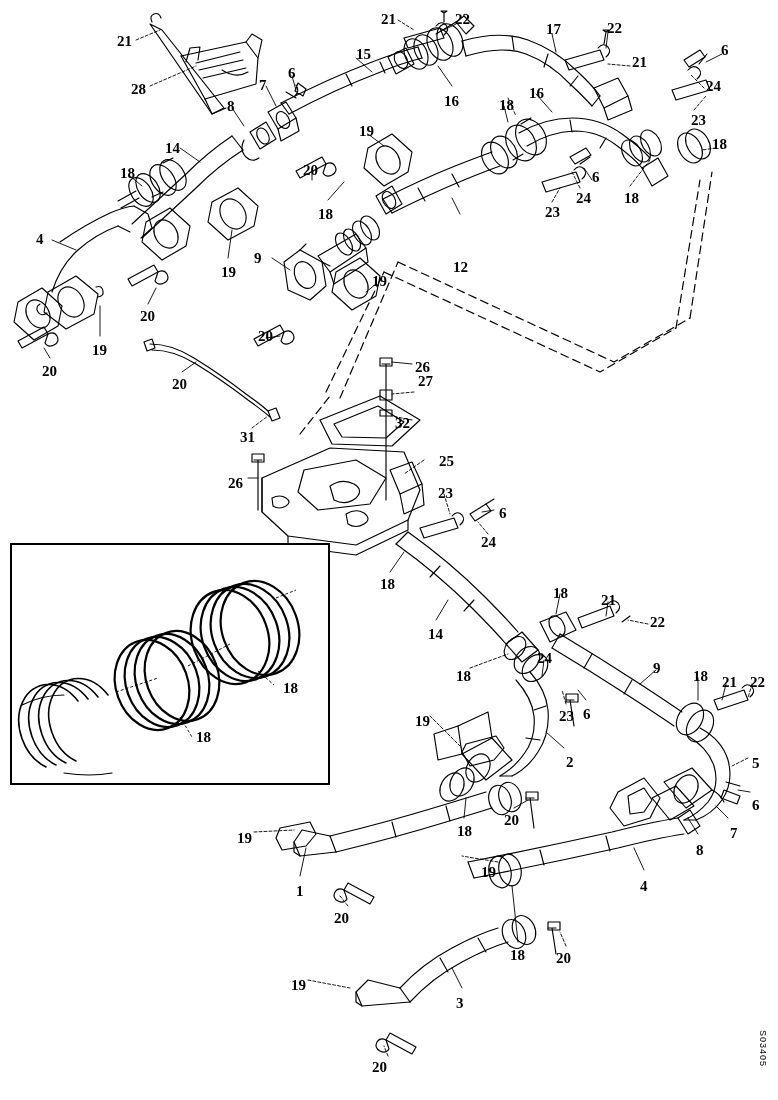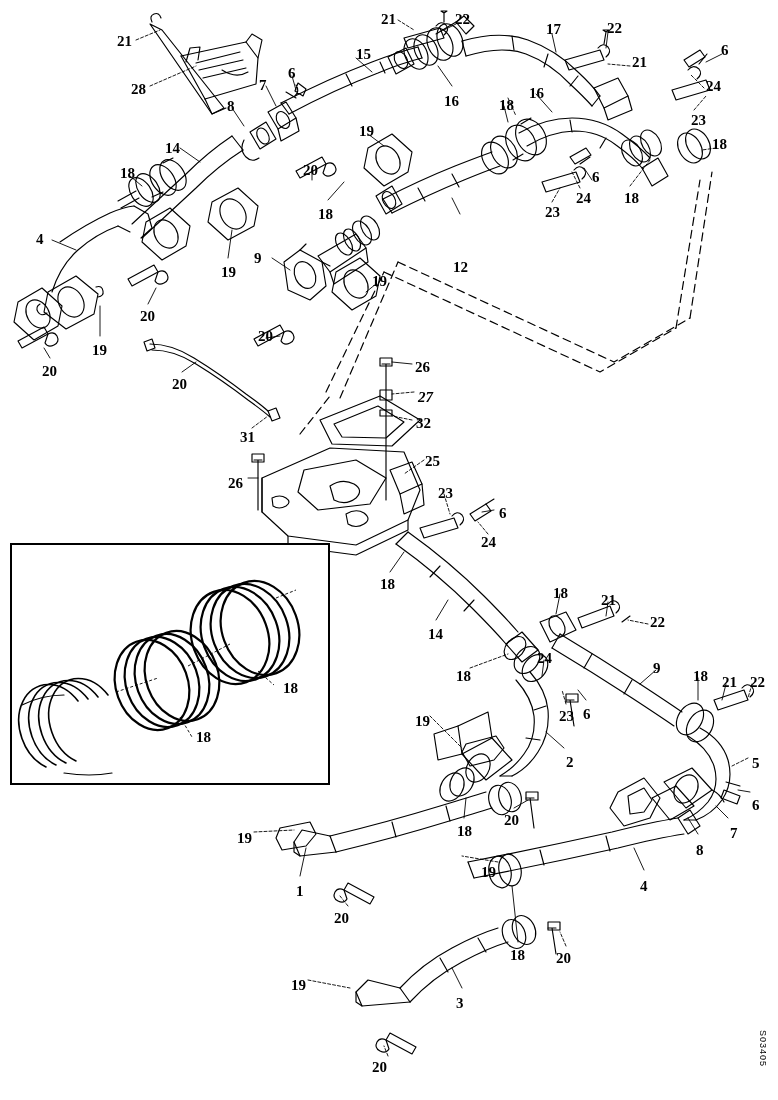--- a/index.html
+++ b/index.html
@@ -557,23 +557,23 @@
   <span class="callout" style="left:221px;top:265px;">19</span>
   <span class="callout" style="left:254px;top:251px;">9</span>
   <span class="callout" style="left:372px;top:274px;">19</span>
   <span class="callout" style="left:140px;top:309px;">20</span>
   <span class="callout" style="left:92px;top:343px;">19</span>
   <span class="callout" style="left:42px;top:364px;">20</span>
   <span class="callout" style="left:258px;top:329px;">20</span>
   <span class="callout" style="left:172px;top:377px;">20</span>
   <span class="callout" style="left:240px;top:430px;">31</span>
   <span class="callout" style="left:415px;top:360px;">26</span>
-  <span class="callout" style="left:418px;top:390px;font-style:italic;">27</span>
-  <span class="callout" style="left:416px;top:416px;">32</span>
-  <span class="callout" style="left:425px;top:454px;">25</span>
+  <span class="callout" style="left:418px;top:374px;">27</span>
+  <span class="callout" style="left:395px;top:416px;">32</span>
+  <span class="callout" style="left:439px;top:454px;">25</span>
   <span class="callout" style="left:228px;top:476px;">26</span>
   <span class="callout" style="left:438px;top:486px;">23</span>
   <span class="callout" style="left:499px;top:506px;">6</span>
   <span class="callout" style="left:481px;top:535px;">24</span>
   <span class="callout" style="left:380px;top:577px;">18</span>
   <span class="callout" style="left:428px;top:627px;">14</span>
   <span class="callout" style="left:553px;top:586px;">18</span>
   <span class="callout" style="left:601px;top:593px;">21</span>
   <span class="callout" style="left:650px;top:615px;">22</span>
   <span class="callout" style="left:653px;top:661px;">9</span>

